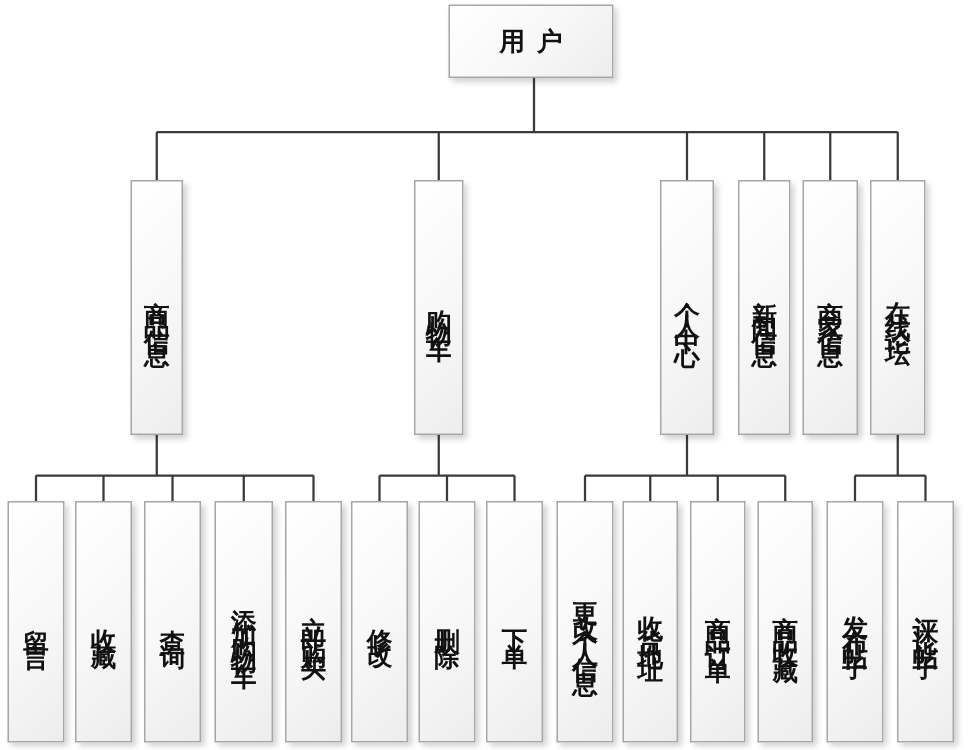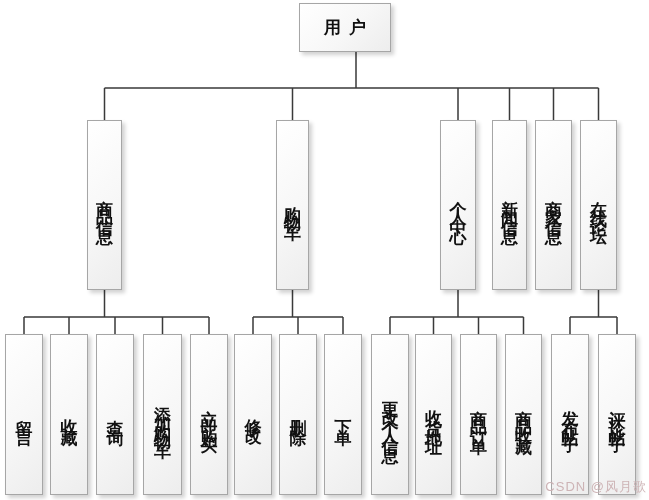--- a/index.html
+++ b/index.html
@@ -79,21 +79,21 @@
       M253 317 V334  M298 317 V334  M343 317 V334
 
       M458 290 V317  M390 317 H523.5
       M390 317 V334  M433.5 317 V334  M478.5 317 V334  M523.5 317 V334
 
       M598.5 290 V317  M570 317 H617
       M570 317 V334  M617 317 V334
     "></path>
   </svg>
 
-  <div class="node root" style="left:299px; top:3px; width:92px; height:49px;">用户</div>
+  <div class="node root" style="left:299px; top:3px; width:110px; height:49px;">用户</div>
 
   <div class="node vbox" style="left:87px; top:120px; width:35px; height:170px;">
     <span>商品信息</span>
   </div>
   <div class="node vbox" style="left:276px; top:120px; width:33px; height:170px;">
     <span>购物车</span>
   </div>
   <div class="node vbox" style="left:440px; top:120px; width:36px; height:170px;">
     <span>个人中心</span>
   </div>
@@ -146,14 +146,13 @@
     <span>商品收藏</span>
   </div>
 
   <div class="node vbox" style="left:551px; top:334px; width:38px; height:161px;">
     <span>发布帖子</span>
   </div>
   <div class="node vbox" style="left:598px; top:334px; width:38px; height:161px;">
     <span>评论帖子</span>
   </div>
 
-  <div class="watermark">CSDN @风月歌</div>
 </div>
 
 </body></html>

